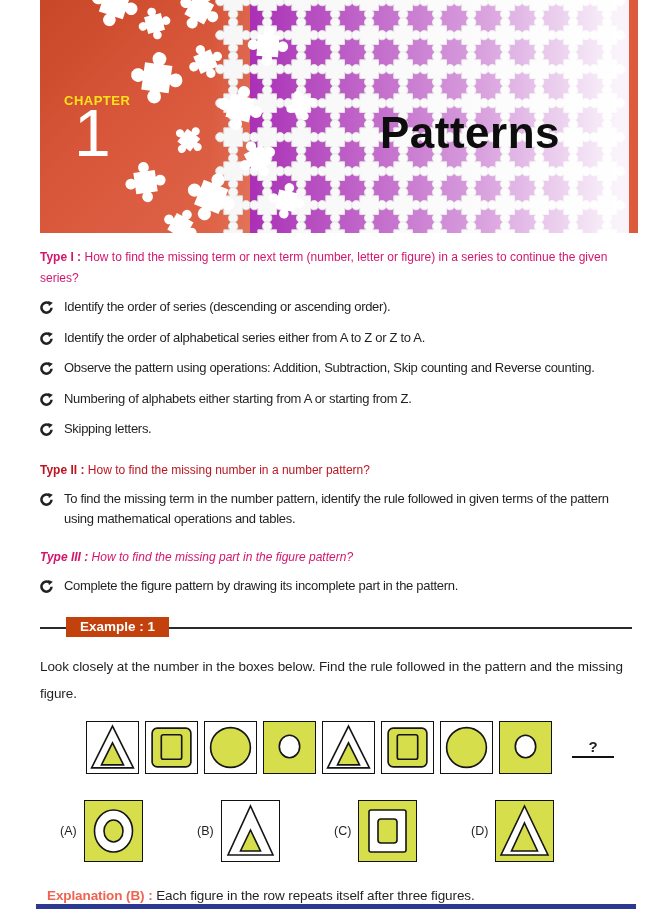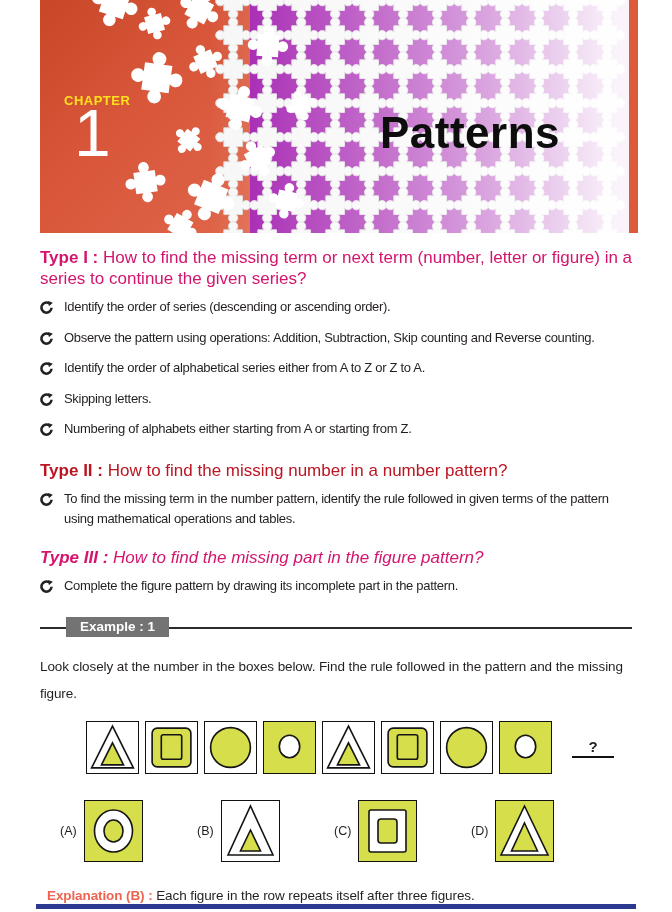--- a/index.html
+++ b/index.html
@@ -14,21 +14,21 @@
   .banner .fade{position:absolute;left:170px;top:0;right:0;bottom:0;
         background:linear-gradient(to right,rgba(255,255,255,0) 0%,rgba(255,255,255,.55) 60%,rgba(255,255,255,.95) 95%);}
   .chapter-label{position:absolute;left:24px;top:93px;font-size:13px;font-weight:bold;letter-spacing:.5px;}
   .chapter-number{position:absolute;left:34px;top:100px;font-size:66px;font-weight:500;color:#fff;line-height:1;}
   .banner-title{position:absolute;left:265px;top:108px;width:330px;text-align:center;
         font-size:44px;font-weight:800;color:#0d0d0d;letter-spacing:.5px;}
   .side-stripe{position:absolute;right:0;top:0;width:9px;height:233px;}
 
   
   .content{position:absolute;left:40px;top:247px;width:596px;}
-  .type-head{font-size:17px;line-height:21px;margin:0 0 8px 0;}
+  .type-head{font-size:12px;line-height:21px;margin:0 0 8px 0;}
   .type-head b{font-weight:800;}
   ul.bullets{list-style:none;margin:4px 0 18px 0;padding:0;}
   ul.bullets li{display:flex;align-items:flex-start;margin:0 0 7.5px 0;
         font-size:13px;line-height:20px;letter-spacing:-0.3px;}
   ul.bullets li .bi{flex:0 0 24px;padding-top:3px;}
   .sec{margin-bottom:4px;}
 
   
   .example-rule{position:relative;height:22px;margin:14px 0 14px 0;}
   .example-rule .line{position:absolute;left:0;right:4px;top:10px;height:1.5px;background:#2b2b2b;}
@@ -199,42 +199,42 @@
                 <path d="M12.4 7.2a5.4 5.4 0 1 1-2.3-4.5" fill="none" stroke="#222" stroke-width="2.7"></path>
                 <polygon points="8.9,0 13.8,1.9 9.6,5.6" fill="#222"></polygon>
               </svg></span>
             <span>Identify the order of series (descending or ascending order).</span>
           </li>
           <li>
             <span class="bi"><svg width="13" height="13" viewBox="0 0 14 14">
                 <path d="M12.4 7.2a5.4 5.4 0 1 1-2.3-4.5" fill="none" stroke="#222" stroke-width="2.7"></path>
                 <polygon points="8.9,0 13.8,1.9 9.6,5.6" fill="#222"></polygon>
               </svg></span>
+            <span>Identify the order of alphabetical series either from A to Z or Z to A.</span>
+          </li>
+          <li>
+            <span class="bi"><svg width="13" height="13" viewBox="0 0 14 14">
+                <path d="M12.4 7.2a5.4 5.4 0 1 1-2.3-4.5" fill="none" stroke="#222" stroke-width="2.7"></path>
+                <polygon points="8.9,0 13.8,1.9 9.6,5.6" fill="#222"></polygon>
+              </svg></span>
             <span>Observe the pattern using operations: Addition, Subtraction, Skip counting and Reverse counting.</span>
           </li>
           <li>
             <span class="bi"><svg width="13" height="13" viewBox="0 0 14 14">
                 <path d="M12.4 7.2a5.4 5.4 0 1 1-2.3-4.5" fill="none" stroke="#222" stroke-width="2.7"></path>
                 <polygon points="8.9,0 13.8,1.9 9.6,5.6" fill="#222"></polygon>
               </svg></span>
-            <span>Identify the order of alphabetical series either from A to Z or Z to A.</span>
+            <span>Numbering of alphabets either starting from A or starting from Z.</span>
           </li>
           <li>
             <span class="bi"><svg width="13" height="13" viewBox="0 0 14 14">
                 <path d="M12.4 7.2a5.4 5.4 0 1 1-2.3-4.5" fill="none" stroke="#222" stroke-width="2.7"></path>
                 <polygon points="8.9,0 13.8,1.9 9.6,5.6" fill="#222"></polygon>
               </svg></span>
             <span>Skipping letters.</span>
-          </li>
-          <li>
-            <span class="bi"><svg width="13" height="13" viewBox="0 0 14 14">
-                <path d="M12.4 7.2a5.4 5.4 0 1 1-2.3-4.5" fill="none" stroke="#222" stroke-width="2.7"></path>
-                <polygon points="8.9,0 13.8,1.9 9.6,5.6" fill="#222"></polygon>
-              </svg></span>
-            <span>Numbering of alphabets either starting from A or starting from Z.</span>
           </li>
         </ul>
     </div>
 
     <div class="sec">
       <p class="type-head" style="color: rgb(187, 21, 34);">
         <b>Type II :</b>
         <span> How to find the missing number in a number pattern?</span>
       </p>
       <ul class="bullets">
@@ -259,21 +259,21 @@
                 <path d="M12.4 7.2a5.4 5.4 0 1 1-2.3-4.5" fill="none" stroke="#222" stroke-width="2.7"></path>
                 <polygon points="8.9,0 13.8,1.9 9.6,5.6" fill="#222"></polygon>
               </svg></span>
             <span>Complete the figure pattern by drawing its incomplete part in the pattern.</span>
           </li>
         </ul>
     </div>
 
     <div class="example-rule">
       <div class="line"></div>
-      <div class="example-badge" style="background: #737373;">Example : 1</div>
+      <div class="example-badge" style="background: #c2410c;">Example : 1</div>
     </div>
 
     <p class="prompt">Look closely at the number in the boxes below. Find the rule followed in the pattern and the missing figure.</p>
 
     <div class="fig-row">
         <div class="fig-cell">
           <svg viewBox="0 0 50 50">
             <rect width="50" height="50" fill="#fff"></rect>
             <polygon points="25,4 45.5,45 4.5,45" fill="#fff" stroke="#151515" stroke-width="1.6"></polygon>
             <polygon points="25,20.5 35.8,42 14.2,42" fill="#d6de4b" stroke="#151515" stroke-width="1.6"></polygon>

